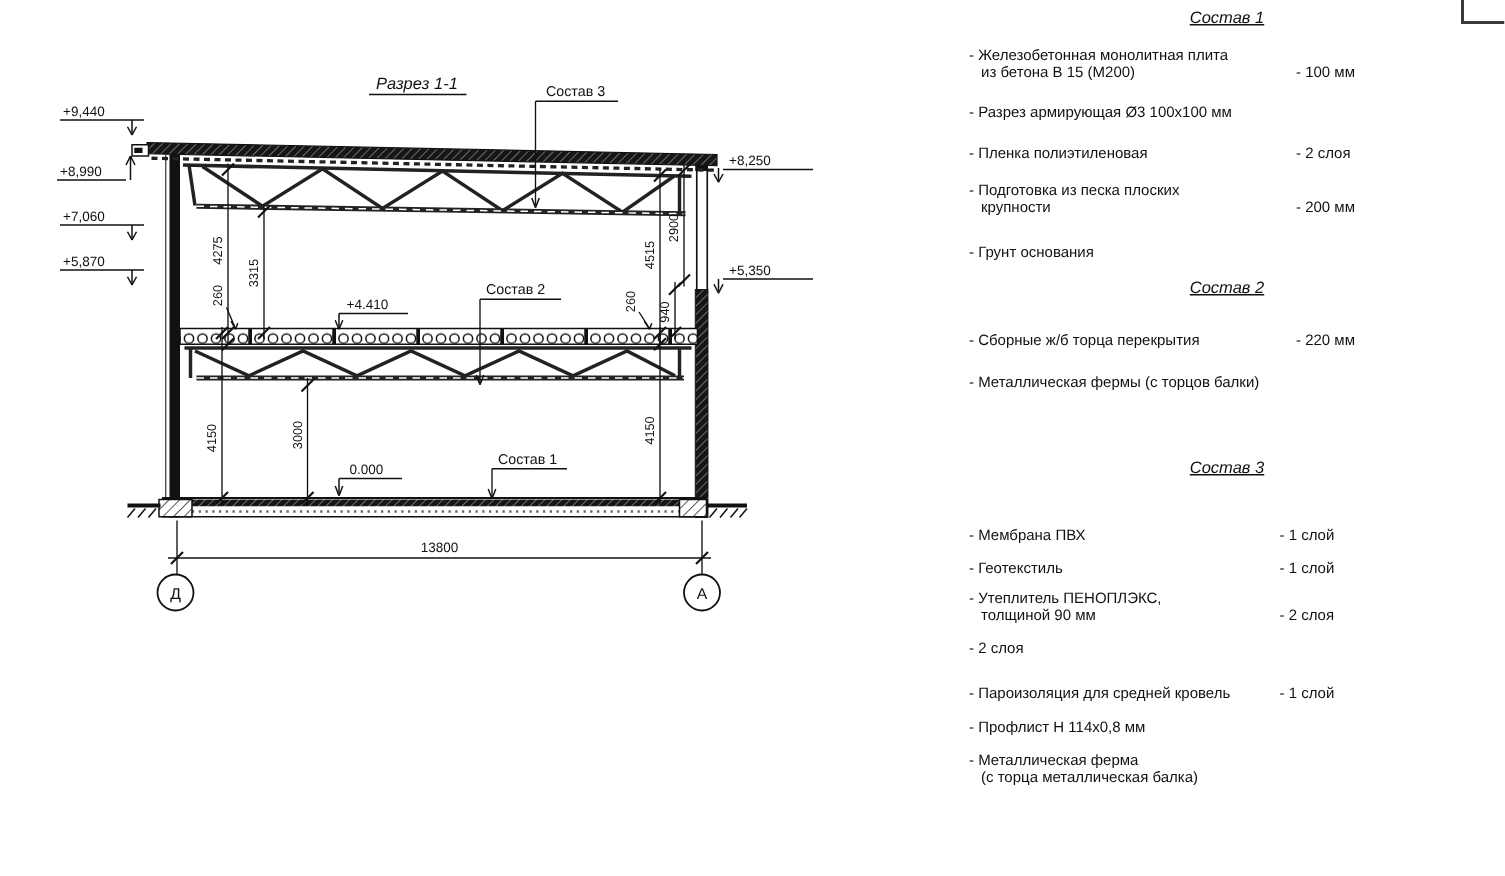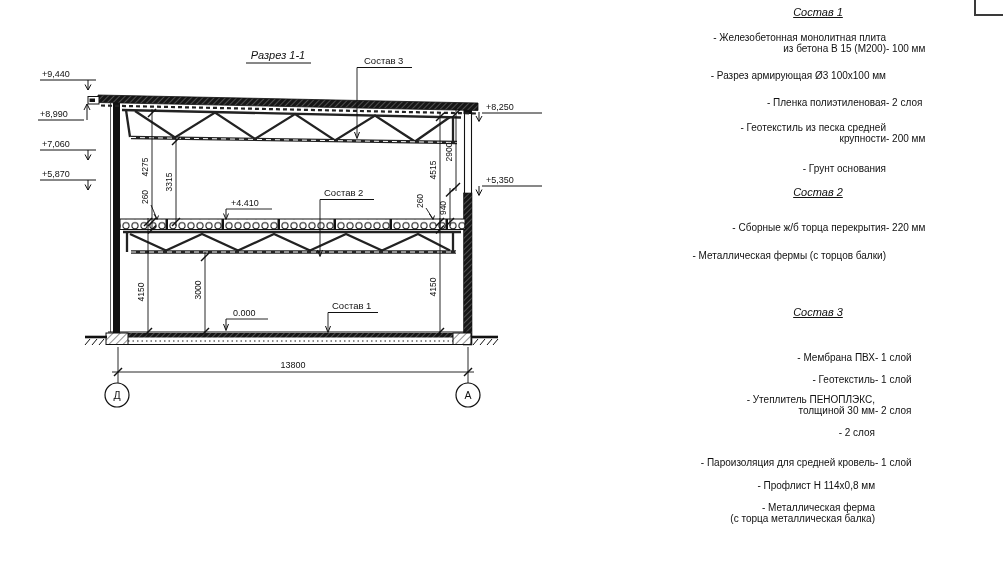--- a/index.html
+++ b/index.html
@@ -6,22 +6,22 @@
   .canvas{position:relative;width:1003px;height:584px;background:#fff;overflow:hidden;
           font-family:"Liberation Sans",sans-serif;color:#111;}
   svg text{font-family:"Liberation Sans",sans-serif;fill:#111;}
   .dimtxt{font-size:8.5px;}
   .elevtxt{font-size:9px;}
   .leadertxt{font-size:9.5px;}
   .titletxt{font-size:11px;font-style:italic;}
   .axistxt{font-size:10.5px;}
   .comp-heading{position:absolute;left:668px;width:300px;text-align:center;
                 font-style:italic;font-size:11px;text-decoration:underline;}
-  .comp-item{position:absolute;left:668px;display:grid;grid-template-columns:218px auto;
-             align-items:end;font-size:10px;line-height:10.5px;text-align:right;}
+  .comp-item{position:absolute;left:646px;display:grid;grid-template-columns:218px auto;
+             align-items:end;font-size:10px;line-height:10.5px;}
   .comp-item.c3{grid-template-columns:207px auto;margin-top:10px;}
   .item-name{white-space:pre-line;padding-left:8px;text-indent:-8px;}
   .item-amount{white-space:nowrap;}
   .frame-corner{position:absolute;left:974px;top:0;width:28px;height:14px;
                 border-left:2px solid #3a3a3a;border-bottom:2px solid #3a3a3a;}
 </style>
 </head>
 <body>
 
 <div class="canvas">
@@ -261,21 +261,21 @@
     </div>
     <div class="comp-item" style="top:71px">
       <div class="item-name">- Разрез армирующая Ø3 100x100 мм</div>
       <div class="item-amount"></div>
     </div>
     <div class="comp-item" style="top:98px">
       <div class="item-name">- Пленка полиэтиленовая</div>
       <div class="item-amount">- 2 слоя</div>
     </div>
     <div class="comp-item" style="top:123px">
-      <div class="item-name">- Геотекстиль из песка средней
+      <div class="item-name">- Подготовка из песка плоских
 крупности</div>
       <div class="item-amount">- 200 мм</div>
     </div>
     <div class="comp-item" style="top:164px">
       <div class="item-name">- Грунт основания</div>
       <div class="item-amount"></div>
     </div>
 
     <div class="comp-heading" style="top:186px">Состав 2</div>
 
@@ -293,21 +293,21 @@
     <div class="comp-item c3" style="top:343px">
       <div class="item-name">- Мембрана ПВХ</div>
       <div class="item-amount">- 1 слой</div>
     </div>
     <div class="comp-item c3" style="top:365px">
       <div class="item-name">- Геотекстиль</div>
       <div class="item-amount">- 1 слой</div>
     </div>
     <div class="comp-item c3" style="top:385px">
       <div class="item-name">- Утеплитель ПЕНОПЛЭКС,
-толщиной 30 мм</div>
+толщиной 90 мм</div>
       <div class="item-amount">- 2 слоя</div>
     </div>
     <div class="comp-item c3" style="top:418px">
       <div class="item-amount">- 2 слоя</div>
     </div>
     <div class="comp-item c3" style="top:448px">
       <div class="item-name">- Пароизоляция для средней кровель</div>
       <div class="item-amount">- 1 слой</div>
     </div>
     <div class="comp-item c3" style="top:471px">

